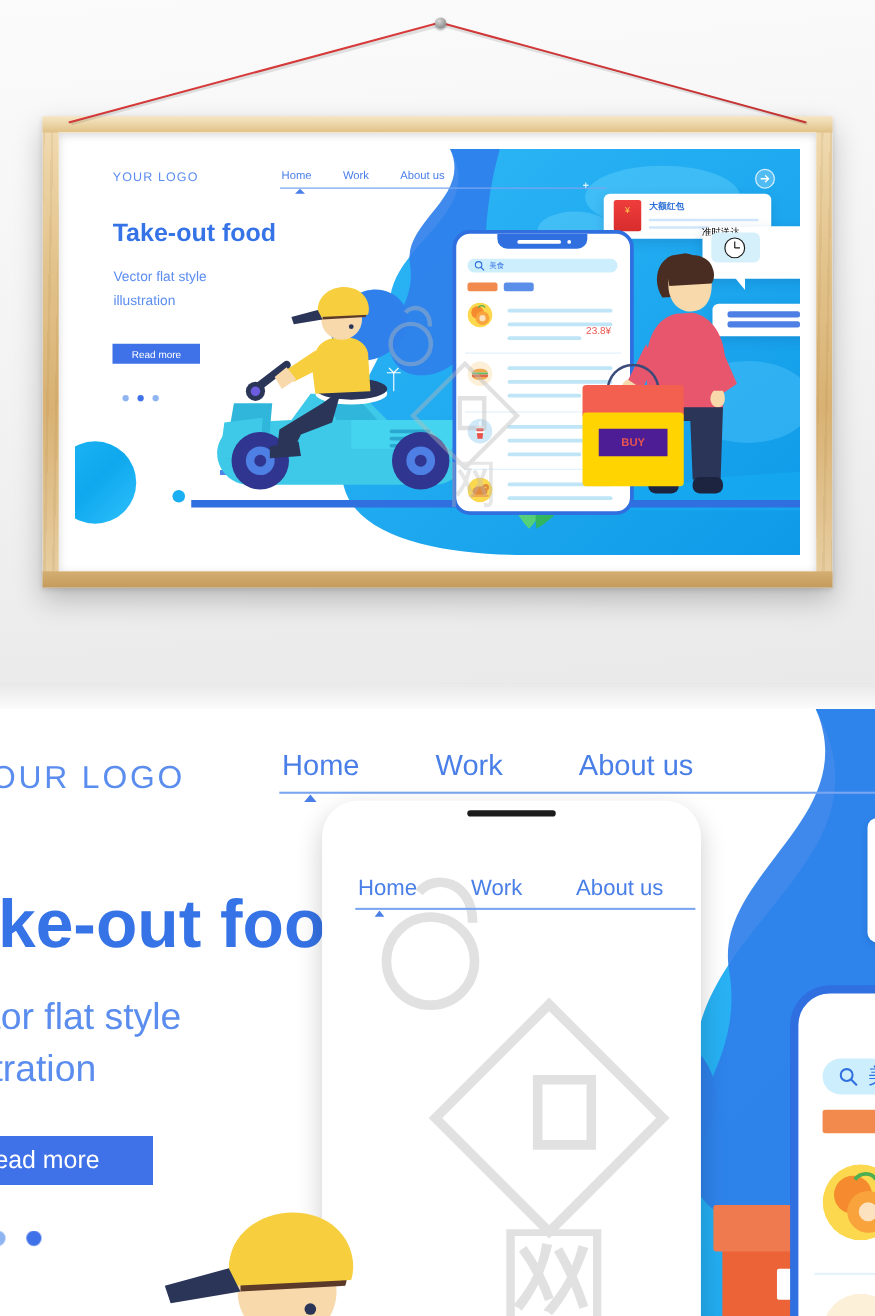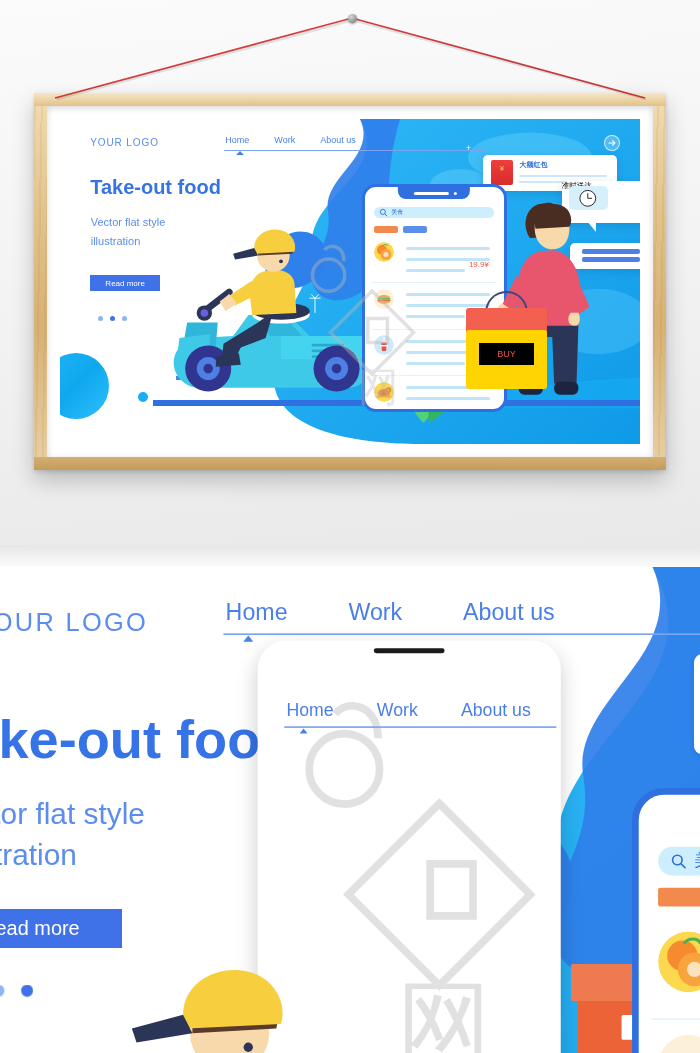--- a/index.html
+++ b/index.html
@@ -105,22 +105,22 @@
   .tagrow i { display:block; border-radius:2px; }
   .thumb { position:absolute; border-radius:50%; }
   .txtline { position:absolute; background:#bfe5f7; border-radius:2px; }
   .rowsep { position:absolute; background:#e4f2fb; height:1px; }
   .price { position:absolute; color:#e8554e; white-space:nowrap; font-family:"Liberation Sans",sans-serif; }
 
   
   .bag { position:absolute; }
   .bag .body { position:absolute; left:0; bottom:0; width:100%; background:#ffd400; border-radius:3px; }
   .bag .flap { position:absolute; left:0; top:0; width:100%; background:#f4604f; border-radius:3px 3px 0 0; }
-  .bag .label{ position:absolute; background:#000000; display:flex; align-items:center; justify-content:center;
-      color:#e8554e; }
+  .bag .label{ position:absolute; background:#4c1d95; display:flex; align-items:center; justify-content:center;
+      color:#e8554e;font-weight:bold; }
   .bag .handle{ position:absolute; border:2px solid #3c4a7a; border-bottom:none; border-radius:50% 50% 0 0/100% 100% 0 0; }
   .bag .stud { position:absolute; width:6px;height:6px; border-radius:50%; background:#fff; border:1.5px solid #3c4a7a; }
 
   
   .dbox { position:absolute; background:#ec6338; border-radius:4px; }
   .dbox .lid { position:absolute; left:-4%; top:0; width:108%; background:#f07a50; border-radius:4px; }
   .dbox .white { position:absolute; background:#fff; border-radius:3px; }
   .dbox .dtxt { position:absolute; left:0; right:0; text-align:center; color:#fff; font-weight:bold; white-space:nowrap; }
 
   .arrowcircle { position:absolute; border-radius:50%; border:1px solid rgba(255,255,255,.75); }
@@ -384,21 +384,21 @@
             <svg class="thumb" style="left:7%;top:88%;width:20px;height:20px" viewBox="0 0 40 40">
               <circle cx="20" cy="20" r="20" fill="#fcd84f"></circle>
               <ellipse cx="20" cy="22" rx="12" ry="8" fill="#e08a3a"></ellipse>
               <path d="M24 16 C28 10 34 12 32 18" stroke="#e08a3a" stroke-width="4" fill="none" stroke-linecap="round"></path>
               <rect x="6" y="27" width="28" height="4" rx="2" fill="#f0a94e"></rect>
             </svg>
             <div class="txtline" style="left:30%;top:90%;width:60%;height:3px;"></div>
             <div class="txtline" style="left:30%;top:95%;width:60%;height:3px;"></div>
           </div>
 
-          <div class="price" style="left:70.5%;top:43.5%;font-size:8px;">19.9¥</div>
+          <div class="price" style="left:70.5%;top:43.5%;font-size:8px;">23.8¥</div>
           <div class="price" style="left:70.5%;top:58.5%;font-size:8px;">18.2¥</div>
 
           <svg style="position:absolute;left:75.5%;top:24%;width:20%;height:66%" viewBox="0 0 120 230">
             <path d="M40 8 C26 14 24 32 32 44 L70 42 C76 28 68 8 52 6 Z" fill="#4a2d22"></path>
             <path d="M38 24 C34 44 44 56 56 56 C70 56 76 44 74 26 C72 14 44 10 38 24 Z" fill="#f8d9ac"></path>
             <path d="M36 22 C38 6 66 2 74 16 C78 24 76 30 74 32 L38 34 Z" fill="#4a2d22"></path>
 
             <path d="M44 58 C26 62 18 80 18 104 L20 140 L84 140 L86 102 C86 76 74 60 58 57 Z" fill="#e8566e"></path>
             <path d="M18 84 L2 116 L14 124 L26 100 Z" fill="#e8566e"></path>
             <path d="M84 90 L96 118 L84 126 L74 104 Z" fill="#e8566e"></path>

